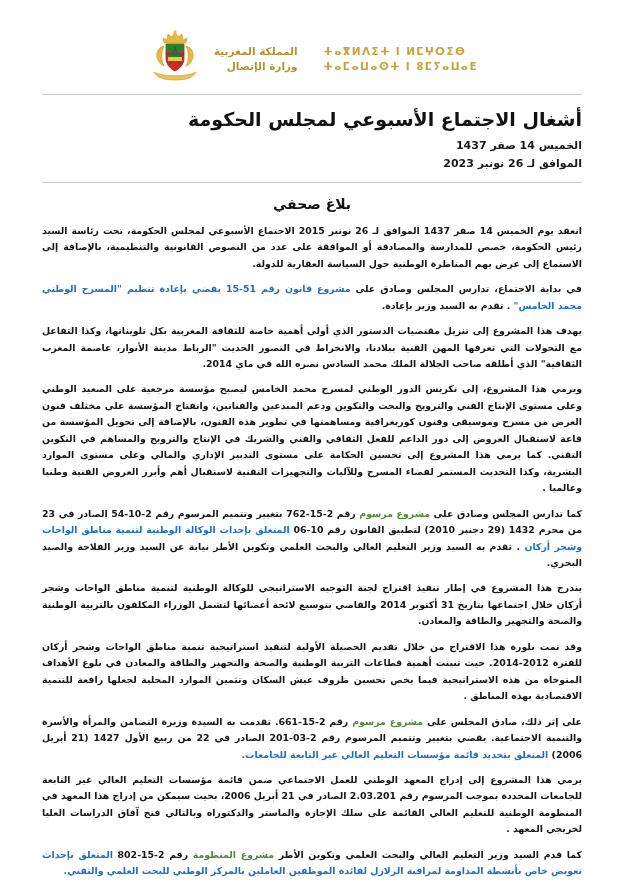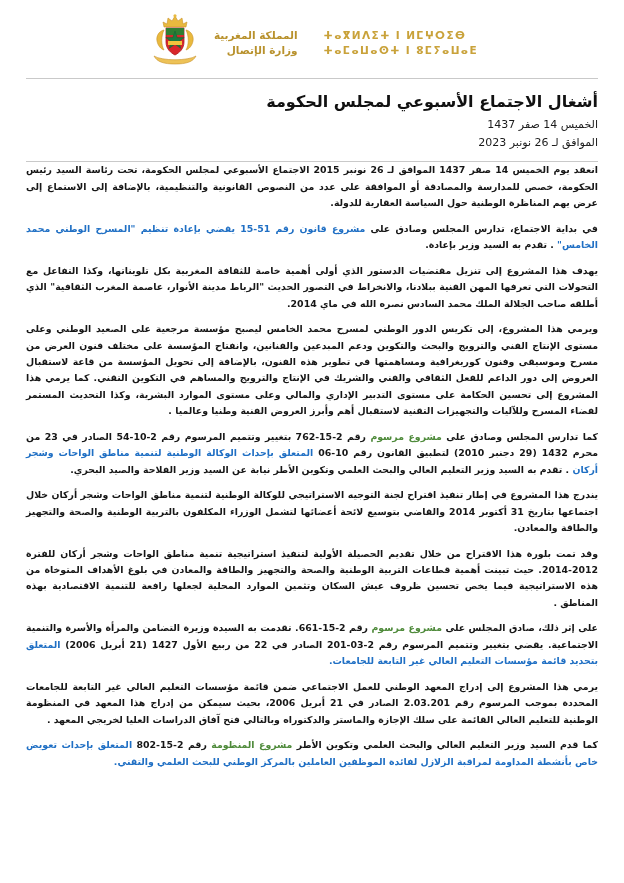--- a/index.html
+++ b/index.html
@@ -11,21 +11,21 @@
     width: 624px;
     height: 883px;
     font-family: "DejaVu Sans", "Liberation Sans", sans-serif;
     color: #1a1a1a;
     overflow: hidden;
   }
   .page {
     width: 624px;
     height: 681px;
     box-sizing: border-box;
-    padding: 0;
+    padding: 16px;
     position: relative;
     background: #ffffff;
   }
 
   
   .masthead {
     display: flex;
     flex-direction: row-reverse;
     align-items: center;
     justify-content: center;
@@ -78,29 +78,29 @@
     background: #c9c9c9;
     margin: 0 26px;
   }
   .rule.top { margin-top: 16px; }
   .titleblock {
     padding: 11px 26px 9px 26px;
     text-align: right;
     direction: rtl;
   }
   .doc-title {
-    font-size: 16px;
+    font-size: 19px;
     font-weight: bold;
     color: #111111;
     line-height: 1.45;
     margin-bottom: 3px;
   }
   .doc-date {
     font-size: 11px;
-    font-weight: normal;
+    font-weight: bold;
     color: #1a1a1a;
     line-height: 1.65;
   }
 
   
   .content {
     padding: 0 26px;
     direction: rtl;
     text-align: justify;
   }
@@ -165,20 +165,21 @@
   <div class="titleblock">
     <div class="doc-title">أشغال الاجتماع الأسبوعي لمجلس الحكومة</div>
     <div class="doc-date">الخميس 14 صفر 1437</div>
     <div class="doc-date">الموافق لـ 26 نونبر 2023</div>
   </div>
 
   <div class="rule bottom"></div>
 
   <div class="content">
 
+    <div class="press-heading">بلاغ صحفي</div>
 
     <p class="para">انعقد يوم الخميس 14 صفر 1437 الموافق لـ 26 نونبر 2015 الاجتماع الأسبوعي لمجلس الحكومة، تحت رئاسة السيد رئيس الحكومة، خصص للمدارسة والمصادقة أو الموافقة على عدد من النصوص القانونية والتنظيمية، بالإضافة إلى الاستماع إلى عرض يهم المناظرة الوطنية حول السياسة العقارية للدولة.</p>
 
     <p class="para">
       <span>في بداية الاجتماع، تدارس المجلس وصادق على </span><span class="blue">مشروع قانون رقم 51-15 يقضي بإعادة تنظيم "المسرح الوطني محمد الخامس"</span><span> . تقدم به السيد وزير بإعادة.</span>
     </p>
 
     <p class="para">يهدف هذا المشروع إلى تنزيل مقتضيات الدستور الذي أولى أهمية خاصة للثقافة المغربية بكل تلويناتها، وكذا التفاعل مع التحولات التي تعرفها المهن الفنية ببلادنا، والانخراط في التصور الحديث "الرباط مدينة الأنوار، عاصمة المغرب الثقافية" الذي أطلقه صاحب الجلالة الملك محمد السادس نصره الله في ماي 2014.</p>
 
     <p class="para">ويرمي هذا المشروع، إلى تكريس الدور الوطني لمسرح محمد الخامس ليصبح مؤسسة مرجعية على الصعيد الوطني وعلى مستوى الإنتاج الفني والترويج والبحث والتكوين ودعم المبدعين والفنانين، وانفتاح المؤسسة على مختلف فنون العرض من مسرح وموسيقى وفنون كوريغرافية ومساهمتها في تطوير هذه الفنون، بالإضافة إلى تحويل المؤسسة من قاعة لاستقبال العروض إلى دور الداعم للفعل الثقافي والفني والشريك في الإنتاج والترويج والمساهم في التكوين التقني. كما يرمي هذا المشروع إلى تحسين الحكامة على مستوى التدبير الإداري والمالي وعلى مستوى الموارد البشرية، وكذا التحديث المستمر لفضاء المسرح وللآليات والتجهيزات التقنية لاستقبال أهم وأبرز العروض الفنية وطنيا وعالميا .</p>

